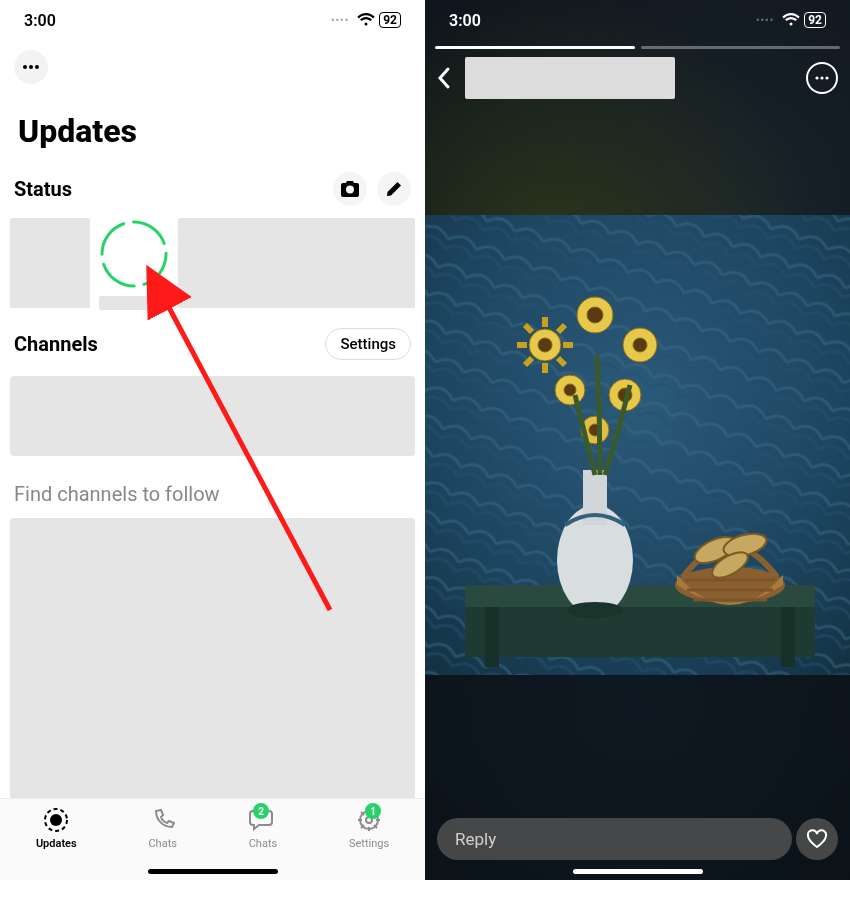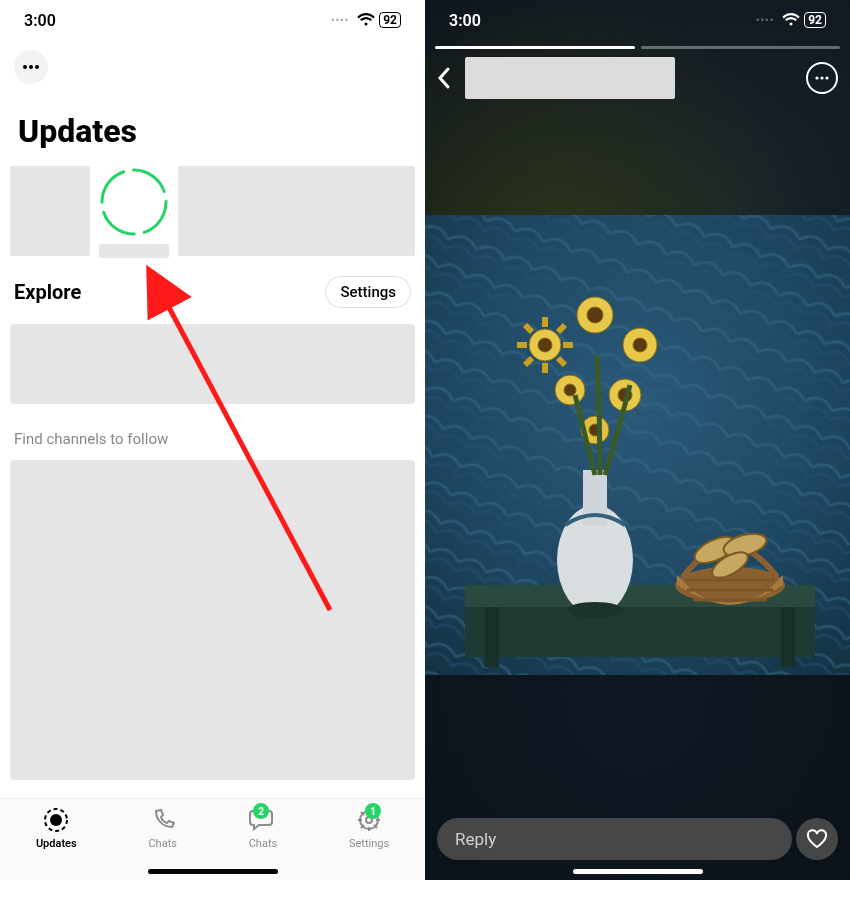--- a/index.html
+++ b/index.html
@@ -27,21 +27,21 @@
   .ph { background: #e5e5e5; border-radius: 2px; }
   .status-col { display:flex; flex-direction:column; align-items:center; gap:6px;}
   .status-ph1 { width: 80px; height: 90px; }
   .status-ring { width: 72px; height: 72px; border-radius: 50%; }
   .status-ring svg { display:block; }
   .status-name-ph { width: 70px; height: 14px;}
   .status-ph2 { flex: 1; height: 90px; }
 
   .pill-btn { border: 1px solid #ddd; border-radius: 999px; padding: 6px 14px; font-size: 15px; font-weight: 500; background: #fff; }
   .channels-ph { margin: 10px; height: 80px; border-radius: 4px;}
-  .find-label { color: #888; font-size: 15px; padding: 16px 14px 6px;}
+  .find-label { color: #888; font-size: 20px; padding: 16px 14px 6px;}
   .big-ph { margin: 6px 10px; height: 320px; border-radius: 4px;}
 
   
   .red-arrow { position: absolute; left: 90px; top: 260px; pointer-events: none; }
 
   
   .tabbar { position: absolute; bottom: 0; left:0; right:0; height: 82px; border-top: 1px solid #eee; background: #fafafa; display: flex; justify-content: space-around; padding-top: 6px; }
   .tab { display: flex; flex-direction: column; align-items: center; gap: 2px; font-size: 11px; color: #8c8c8c; position: relative; }
   .tab.active { color: #000; font-weight: 600; }
   .tab .ticon { height: 30px; display:flex; align-items:center;}
@@ -92,36 +92,51 @@
   <div class="more-btn">
     <svg width="16" height="4" viewBox="0 0 16 4">
         <circle cx="2" cy="2" r="2"></circle>
         <circle cx="8" cy="2" r="2"></circle>
         <circle cx="14" cy="2" r="2"></circle>
       </svg>
   </div>
 
   <h1 class="page-title">Updates</h1>
 
+  <div class="section-row">
+    <div class="section-title">Status</div>
+    <div class="section-actions">
+      <div class="icon-btn">
+        <svg width="18" height="16" viewBox="0 0 18 16">
+            <path d="M6 0l-1.2 2H2a2 2 0 00-2 2v10a2 2 0 002 2h14a2 2 0 002-2V4a2 2 0 00-2-2h-2.8L12 0H6zm3 4.5A4 4 0 119 12.5a4 4 0 010-8z"></path>
+          </svg>
+      </div>
+      <div class="icon-btn">
+        <svg width="16" height="16" viewBox="0 0 16 16">
+            <path d="M11.5 1L15 4.5 5 14.5 1 15l.5-4L11.5 1z"></path>
+          </svg>
+      </div>
+    </div>
+  </div>
 
   <div class="status-strip">
     <div class="ph status-ph1"></div>
     <div class="status-col">
       <div class="status-ring">
         <svg width="72" height="72" viewBox="0 0 72 72">
             <circle cx="36" cy="36" r="32" fill="none" stroke="#25d366" stroke-width="3" stroke-dasharray="40 10" stroke-linecap="round"></circle>
           </svg>
       </div>
       <div class="ph status-name-ph"></div>
     </div>
     <div class="ph status-ph2"></div>
   </div>
 
   <div class="section-row">
-    <div class="section-title">Explore</div>
+    <div class="section-title">Channels</div>
     <div class="pill-btn">Settings</div>
   </div>
 
   <div class="ph channels-ph"></div>
 
   <div class="find-label">Find channels to follow</div>
   <div class="ph big-ph"></div>
 
   <svg class="red-arrow" width="260" height="370" viewBox="0 0 260 370">
     <defs>

